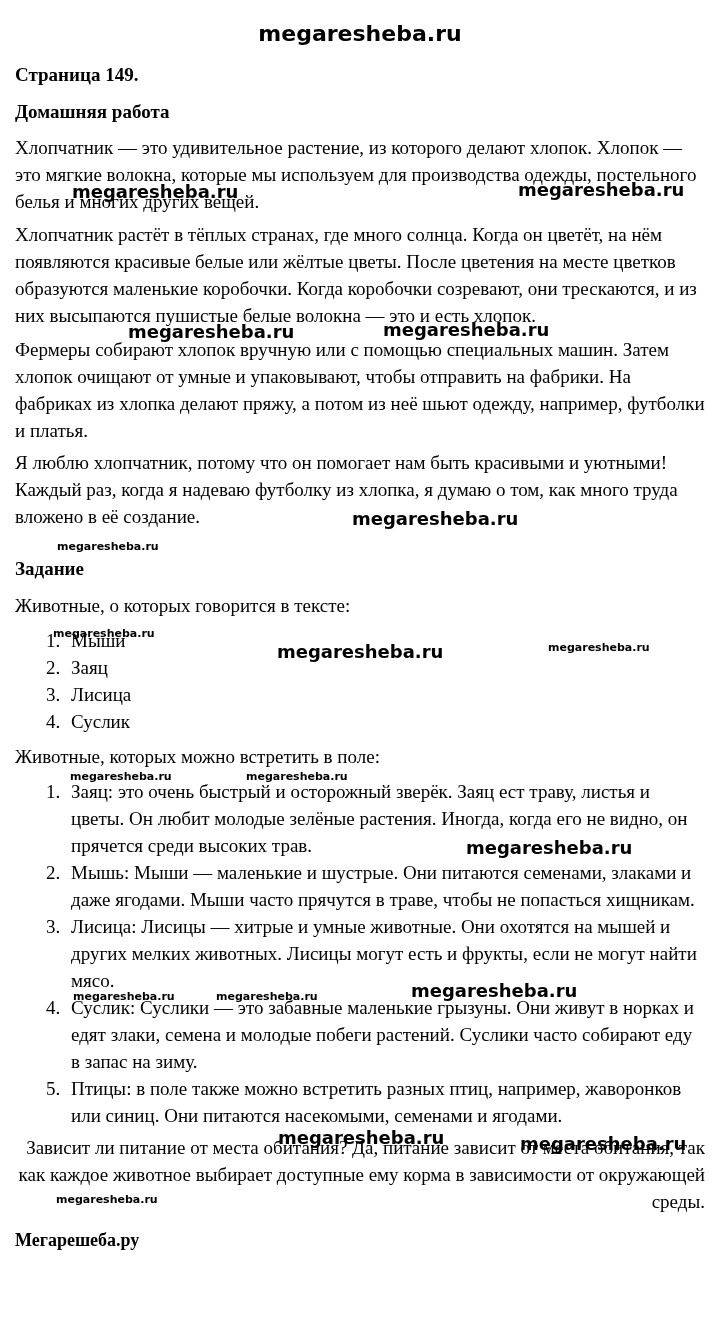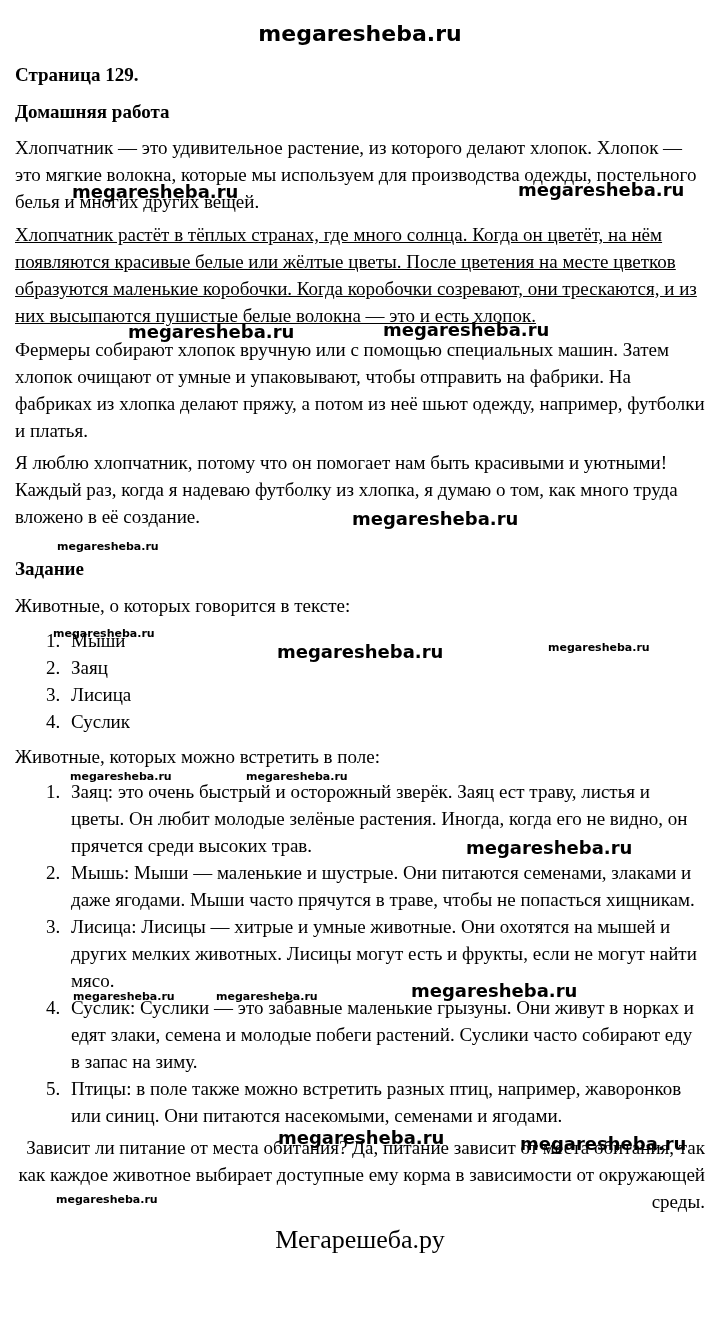--- a/index.html
+++ b/index.html
@@ -26,34 +26,33 @@
     text-align: center;
     font-family: "DejaVu Sans", sans-serif;
     font-weight: bold;
     font-size: 22px;
     line-height: 28px;
   }
   .page-label { margin-top: 13px; font-weight: bold; }
   .hw-title  { margin-top: 10px; font-weight: bold; }
   p { margin: 0; }
   .p1 { margin-top: 9px; font-family: Liberation Serif, serif; }
-  .p2 { margin-top: 6px; text-decoration: underline; }
+  .p2 { margin-top: 6px; }
   .p3 { margin-top: 7px; }
   .p4 { margin-top: 5px; }
   .task-title { margin-top: 25px; font-weight: bold; }
   .intro1 { margin-top: 10px; }
   .intro2 { margin-top: 8px; }
   ol { margin: 8px 0 0 0; padding-left: 50px; }
   ol li { margin: 0; padding-left: 6px; }
   .final { margin-top: 5px; text-align: right; }
   .site-footer {
     margin-top: 10px;
-    text-align: center;
-    font-weight: normal;
-    font-size: 26px;
+    font-weight: bold;
+    font-size: 18px;
     line-height: 30px;
   }
   
   .wm {
     position: absolute;
     font-family: "DejaVu Sans", sans-serif;
     font-weight: bold;
     white-space: nowrap;
     color: #000000;
     z-index: 5;
@@ -61,21 +60,21 @@
   .wm-lg { font-size: 18px; }
   .wm-sm { font-size: 11px; }
 </style>
 </head>
 <body>
 
 <div class="page">
 
   <div class="site-header">megaresheba.ru</div>
 
-  <div class="page-label">Страница 129.</div>
+  <div class="page-label">Страница 149.</div>
 
   <div class="hw-title">Домашняя работа</div>
 
   <p class="p1">Хлопчатник — это удивительное растение, из которого делают хлопок. Хлопок — это мягкие волокна, которые мы используем для производства одежды, постельного белья и многих других вещей.</p>
   <p class="p2">Хлопчатник растёт в тёплых странах, где много солнца. Когда он цветёт, на нём появляются красивые белые или жёлтые цветы. После цветения на месте цветков образуются маленькие коробочки. Когда коробочки созревают, они трескаются, и из них высыпаются пушистые белые волокна — это и есть хлопок.</p>
   <p class="p3">Фермеры собирают хлопок вручную или с помощью специальных машин. Затем хлопок очищают от умные и упаковывают, чтобы отправить на фабрики. На фабриках из хлопка делают пряжу, а потом из неё шьют одежду, например, футболки и платья.</p>
   <p class="p4">Я люблю хлопчатник, потому что он помогает нам быть красивыми и уютными! Каждый раз, когда я надеваю футболку из хлопка, я думаю о том, как много труда вложено в её создание.</p>
 
   <div class="task-title">Задание</div>
 

